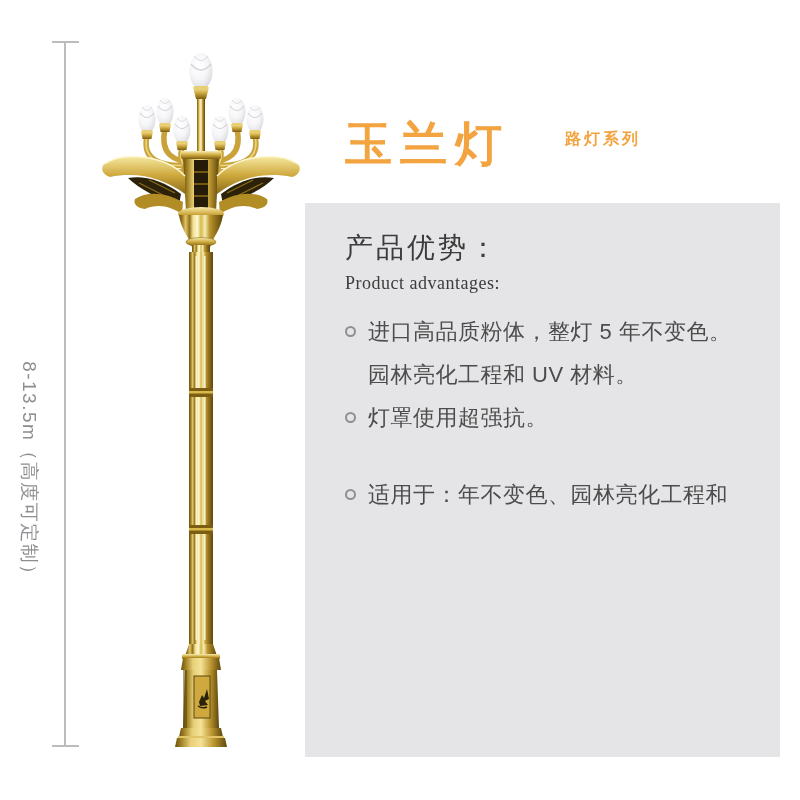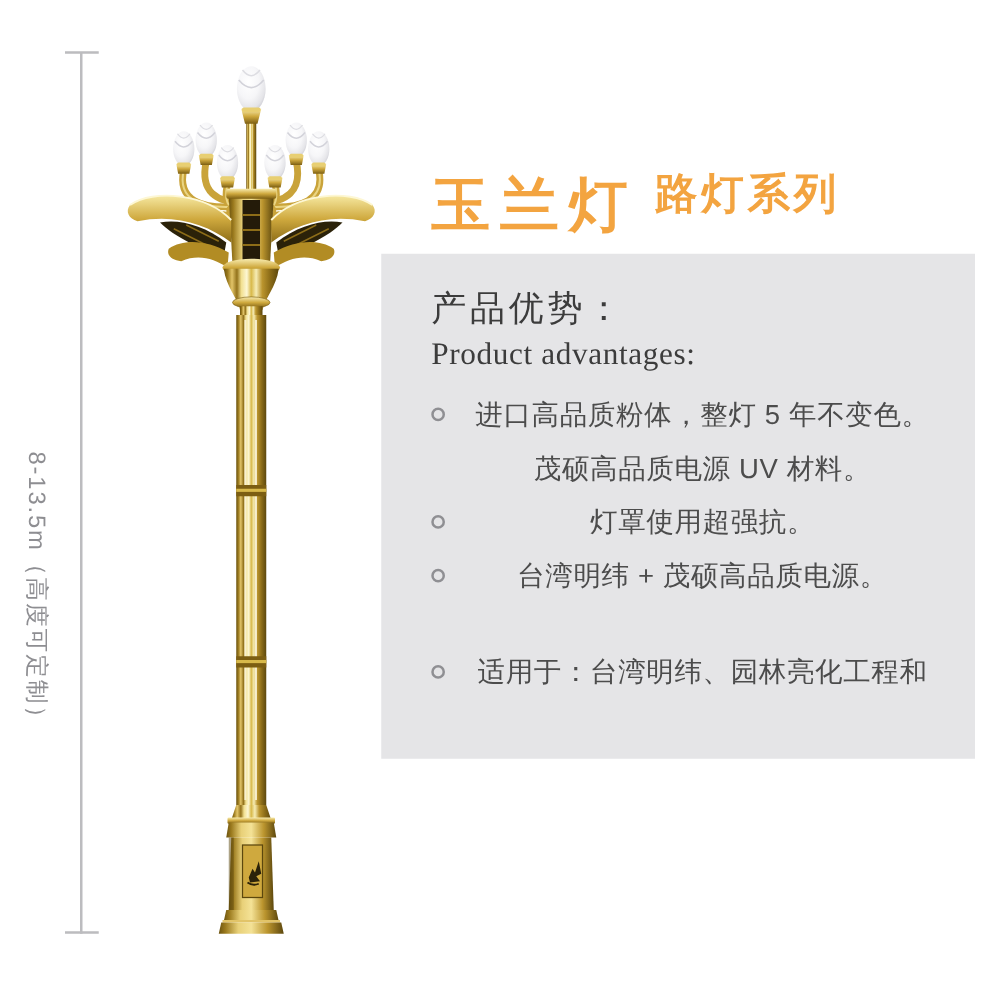--- a/index.html
+++ b/index.html
@@ -13,43 +13,43 @@
   .dim-tick.top{top:41px;}
   .dim-tick.bottom{top:745px;}
   .dim-label{
     position:absolute;left:-95px;top:461px;width:250px;height:24px;
     transform:rotate(90deg);transform-origin:center;
     font-size:19px;letter-spacing:1.5px;color:#8e8e92;text-align:center;white-space:nowrap;
   }
   
   .lamp{position:absolute;left:95px;top:52px;width:212px;height:700px;}
   
-  .title-row{position:absolute;left:345px;top:137px;display:flex;align-items:flex-start;white-space:nowrap;}
+  .title-row{position:absolute;left:345px;top:116px;display:flex;align-items:center;white-space:nowrap;gap:41px;}
   .title-zh{
     font-family:"Liberation Serif",serif;font-size:47px;line-height:56px;
     color:#f3a440;letter-spacing:8px;font-weight:600;
   }
   .title-series{
-    font-size:34px;font-weight:700;color:#f3a440;letter-spacing:3px;
+    font-size:16px;font-weight:700;color:#f3a440;letter-spacing:3px;
     margin-left:14px;position:relative;top:-5px;
   }
   
   .panel{
-    position:absolute;left:305px;top:203px;width:475px;height:404px;
+    position:absolute;left:305px;top:203px;width:475px;height:554px;
     background:#e5e5e7;box-sizing:border-box;padding:26px 24px 0 40px;
   }
   .heading-zh{
     font-family:"Liberation Serif",serif;font-size:28px;line-height:38px;
     color:#3c3c3c;letter-spacing:3px;
   }
   .heading-en{
-    font-family:"Liberation Serif",serif;font-size:25px;line-height:33px;
+    font-family:"Liberation Serif",serif;font-size:18px;line-height:33px;
     color:#3c3c3c;letter-spacing:0.5px;
   }
-  .bullets{list-style:none;margin:10px 0 0 0;padding:0 0 0 23px;text-align:center;}
+  .bullets{list-style:none;margin:10px 0 0 0;padding:0 0 0 23px;}
   .bullets li{
     position:relative;font-size:22px;line-height:43px;color:#4c4c4c;
     letter-spacing:0.5px;white-space:nowrap;
   }
   .bullets li.spaced{margin-top:34px;}
   .dot{
     position:absolute;left:-23px;top:16px;width:11px;height:11px;box-sizing:border-box;
     border:2px solid #8f8f93;border-radius:50%;background:transparent;
   }
 </style>
@@ -208,30 +208,26 @@
 
   <div class="panel">
     <div class="heading-zh">产品优势：</div>
     <div class="heading-en">Product advantages:</div>
     <ul class="bullets">
       <li>
         <span class="dot"></span>
         <span>进口高品质粉体，整灯 5 年不变色。</span>
       </li>
       <li>
-        <span>茂硕高品质电源 UV 材料。</span>
+        <span>园林亮化工程和 UV 材料。</span>
       </li>
       <li>
         <span class="dot"></span>
         <span>灯罩使用超强抗。</span>
       </li>
-      <li>
-        <span class="dot"></span>
-        <span>台湾明纬 + 茂硕高品质电源。</span>
-      </li>
       <li class="spaced">
         <span class="dot"></span>
-        <span>适用于：台湾明纬、园林亮化工程和</span>
+        <span>适用于：年不变色、园林亮化工程和</span>
       </li>
     </ul>
   </div>
 
 </div>
 
 </body></html>

